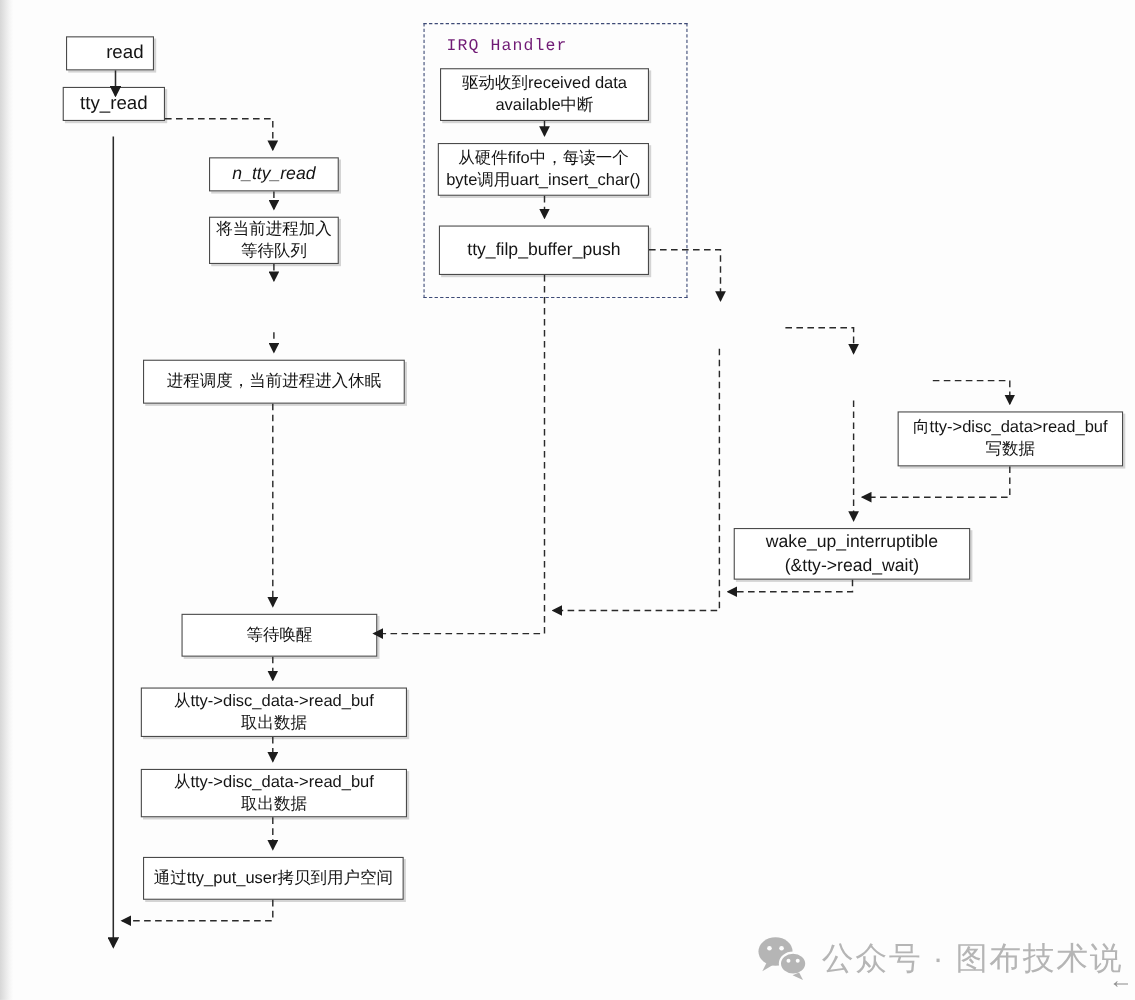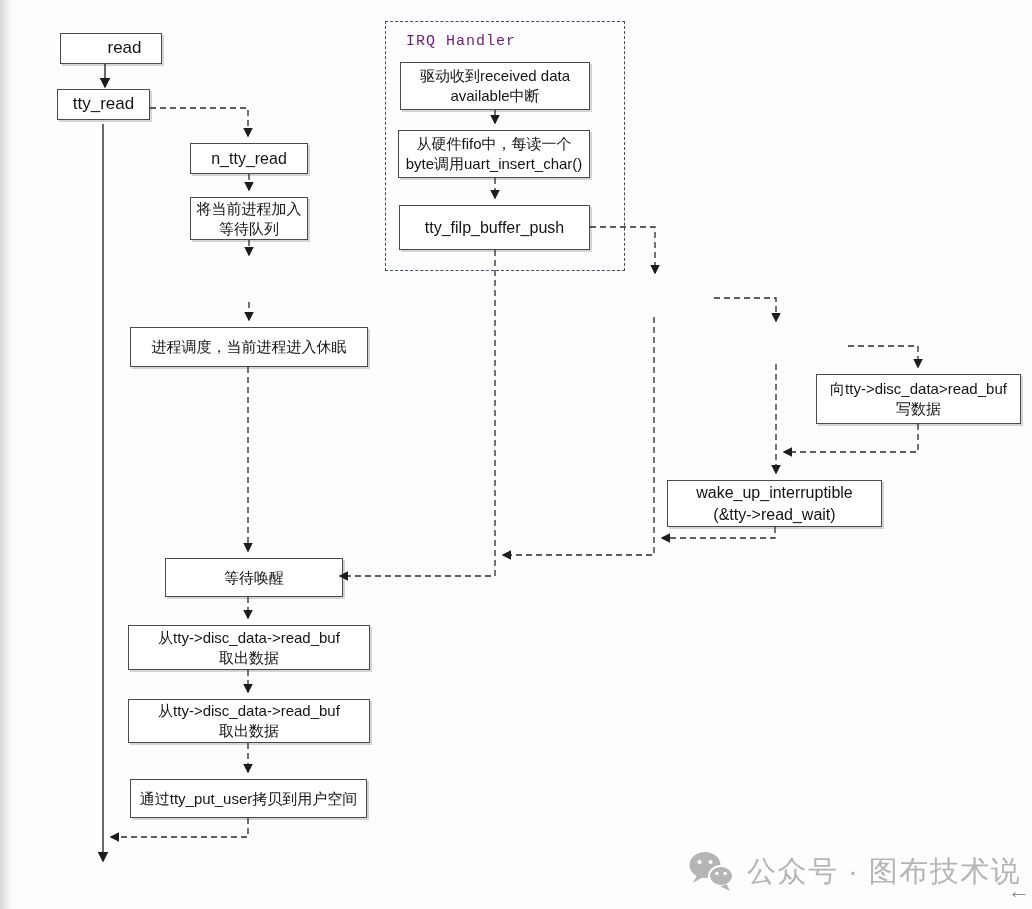--- a/index.html
+++ b/index.html
@@ -51,29 +51,29 @@
 <body>
 
 <div id="canvas">
 
   <div id="edge-strip"></div>
 
   <div class="irq-group" style="left:385px;top:21px;width:240px;height:250px;">
     <span class="irq-label">IRQ Handler</span>
   </div>
 
-  <div class="node big" style="left:60px;top:33px;width:102px;height:31px;padding-left:27px;">
+  <div class="node big" style="left:60px;top:33px;width:80px;height:31px;padding-left:27px;">
     <span>read</span>
   </div>
 
-  <div class="node big" style="left:57px;top:79px;width:93px;height:31px;margin-top:10px;">
+  <div class="node big" style="left:57px;top:79px;width:93px;height:31px;">
     <span>tty_read</span>
   </div>
 
-  <div class="node code" style="left:190px;top:143px;width:118px;height:31px;">
+  <div class="node code" style="left:190px;top:143px;width:118px;height:31px;font-style:italic;">
     <span>n_tty_read</span>
   </div>
 
   <div class="node" style="left:190px;top:197px;width:118px;height:43px;">
     <span>将当前进程加入
 等待队列</span>
   </div>
 
 
   <div class="node" style="left:130px;top:327px;width:238px;height:40px;">

